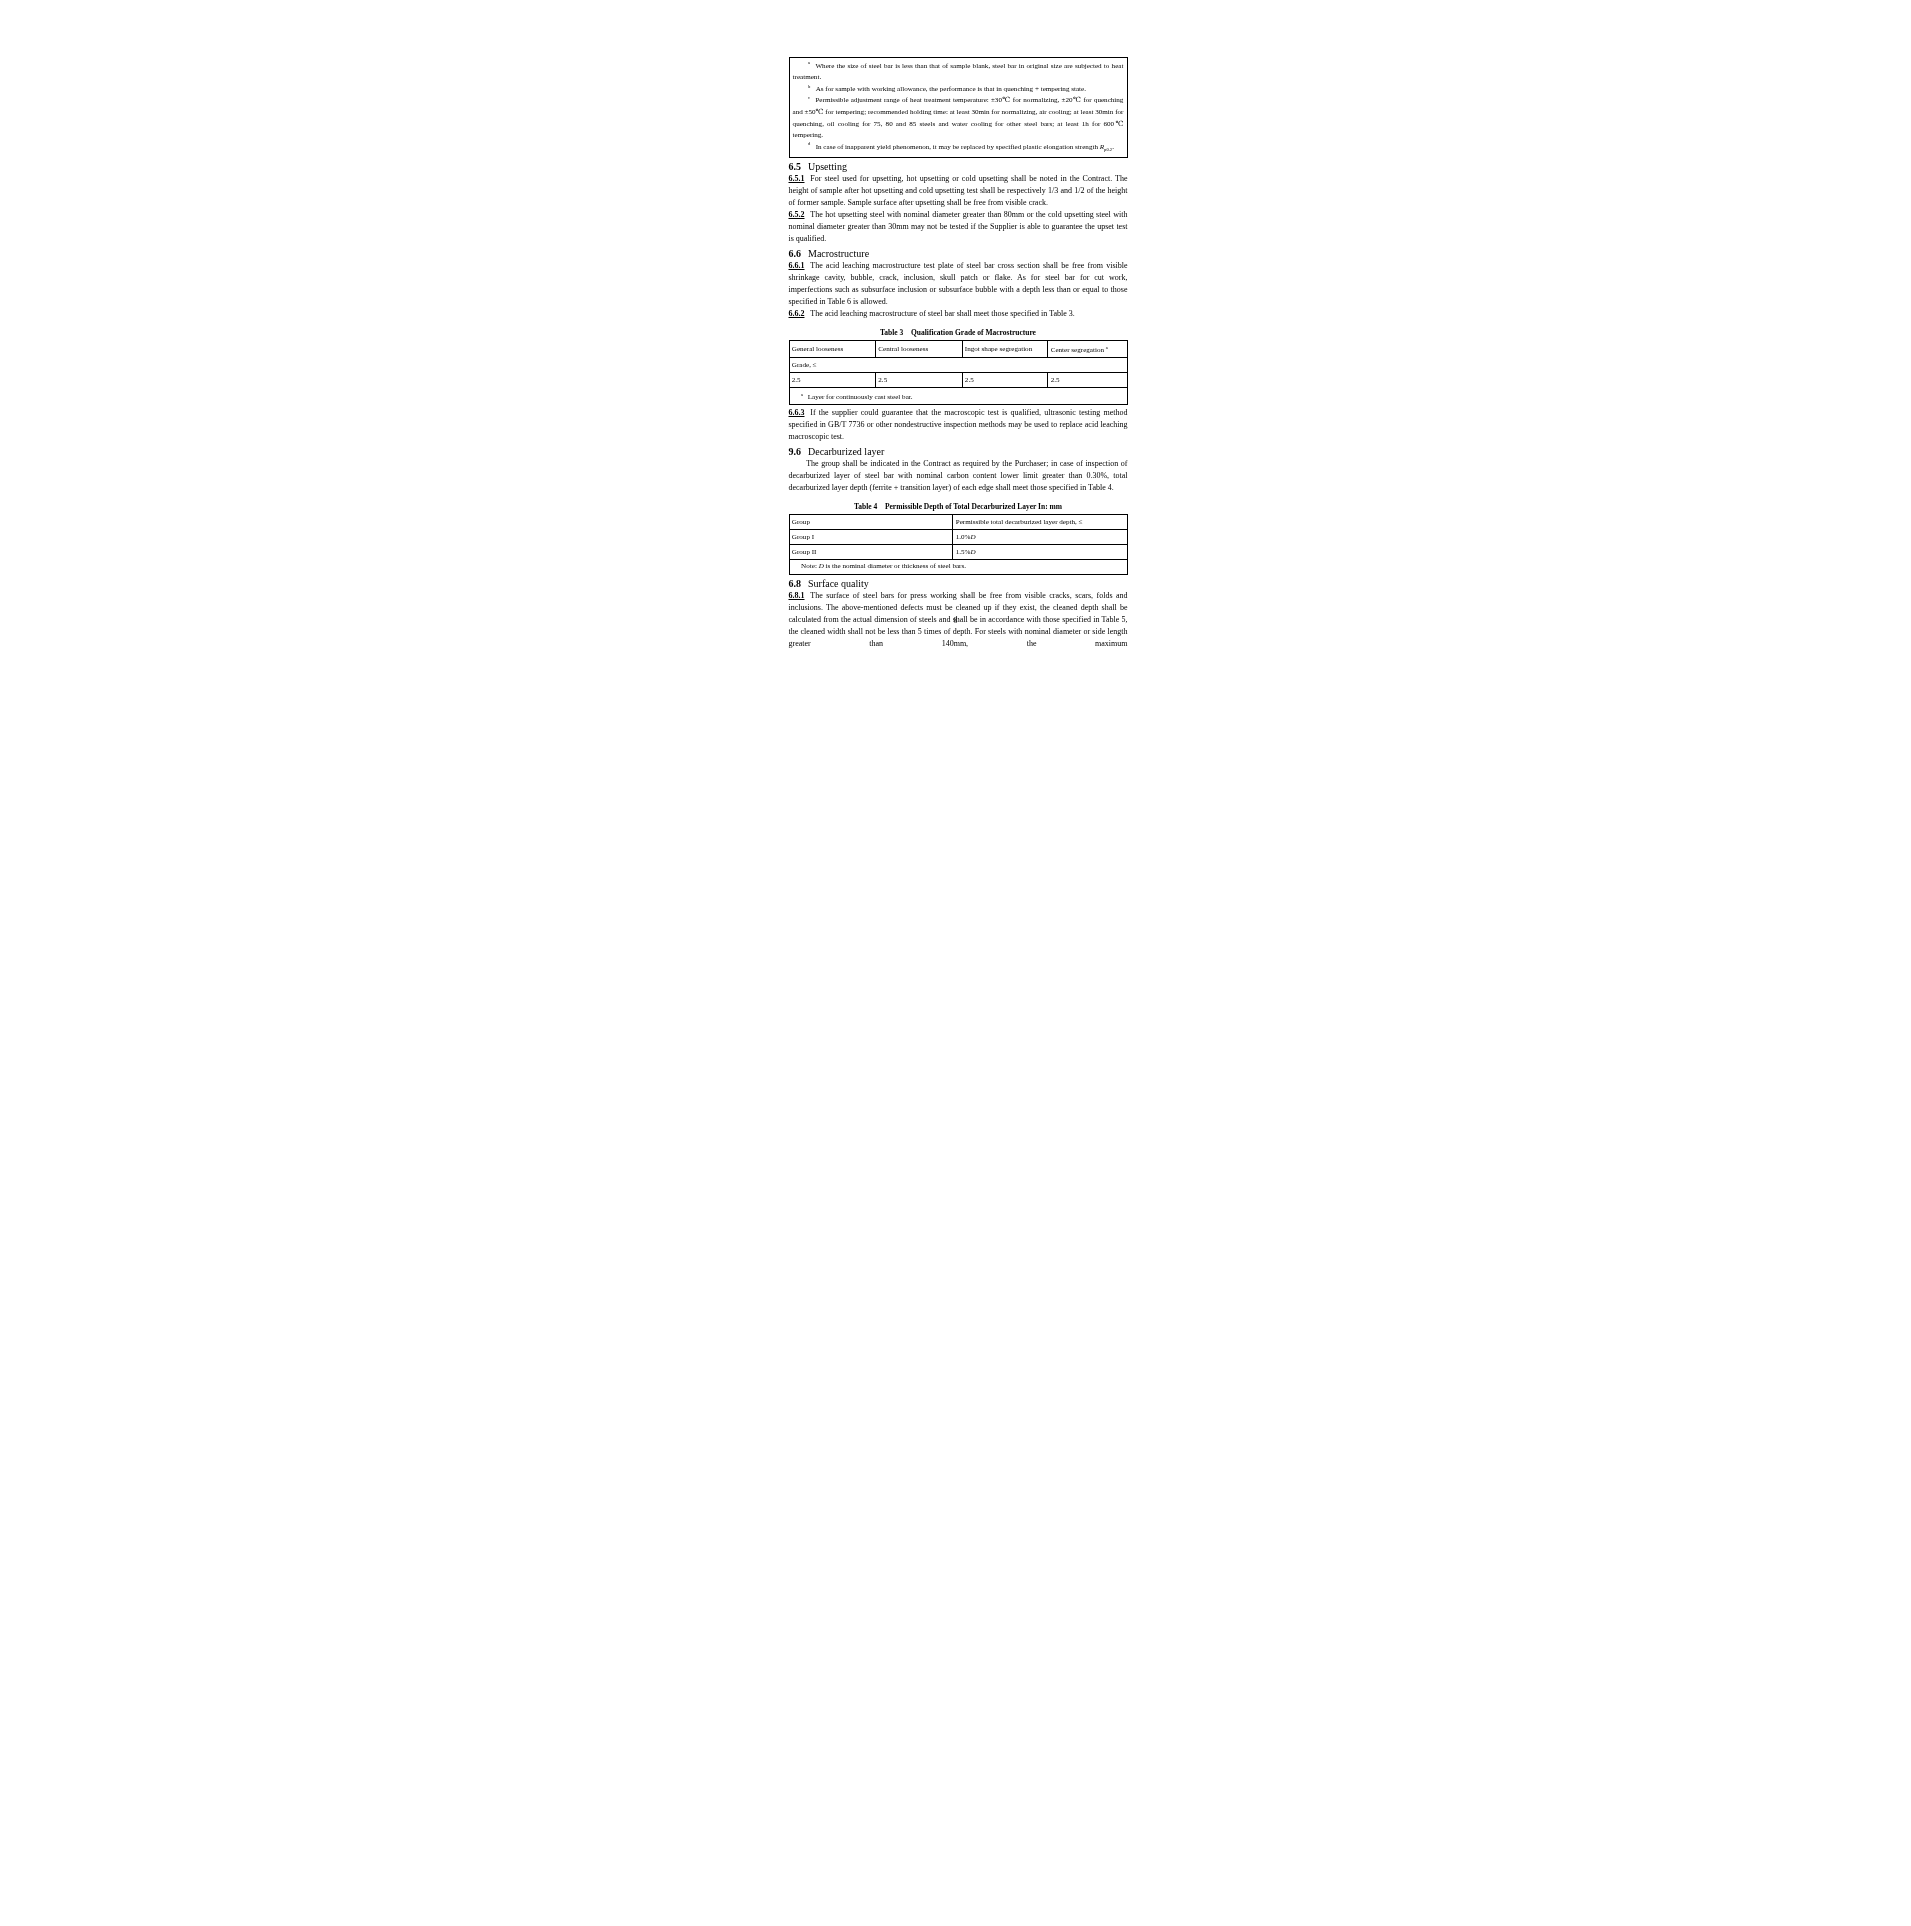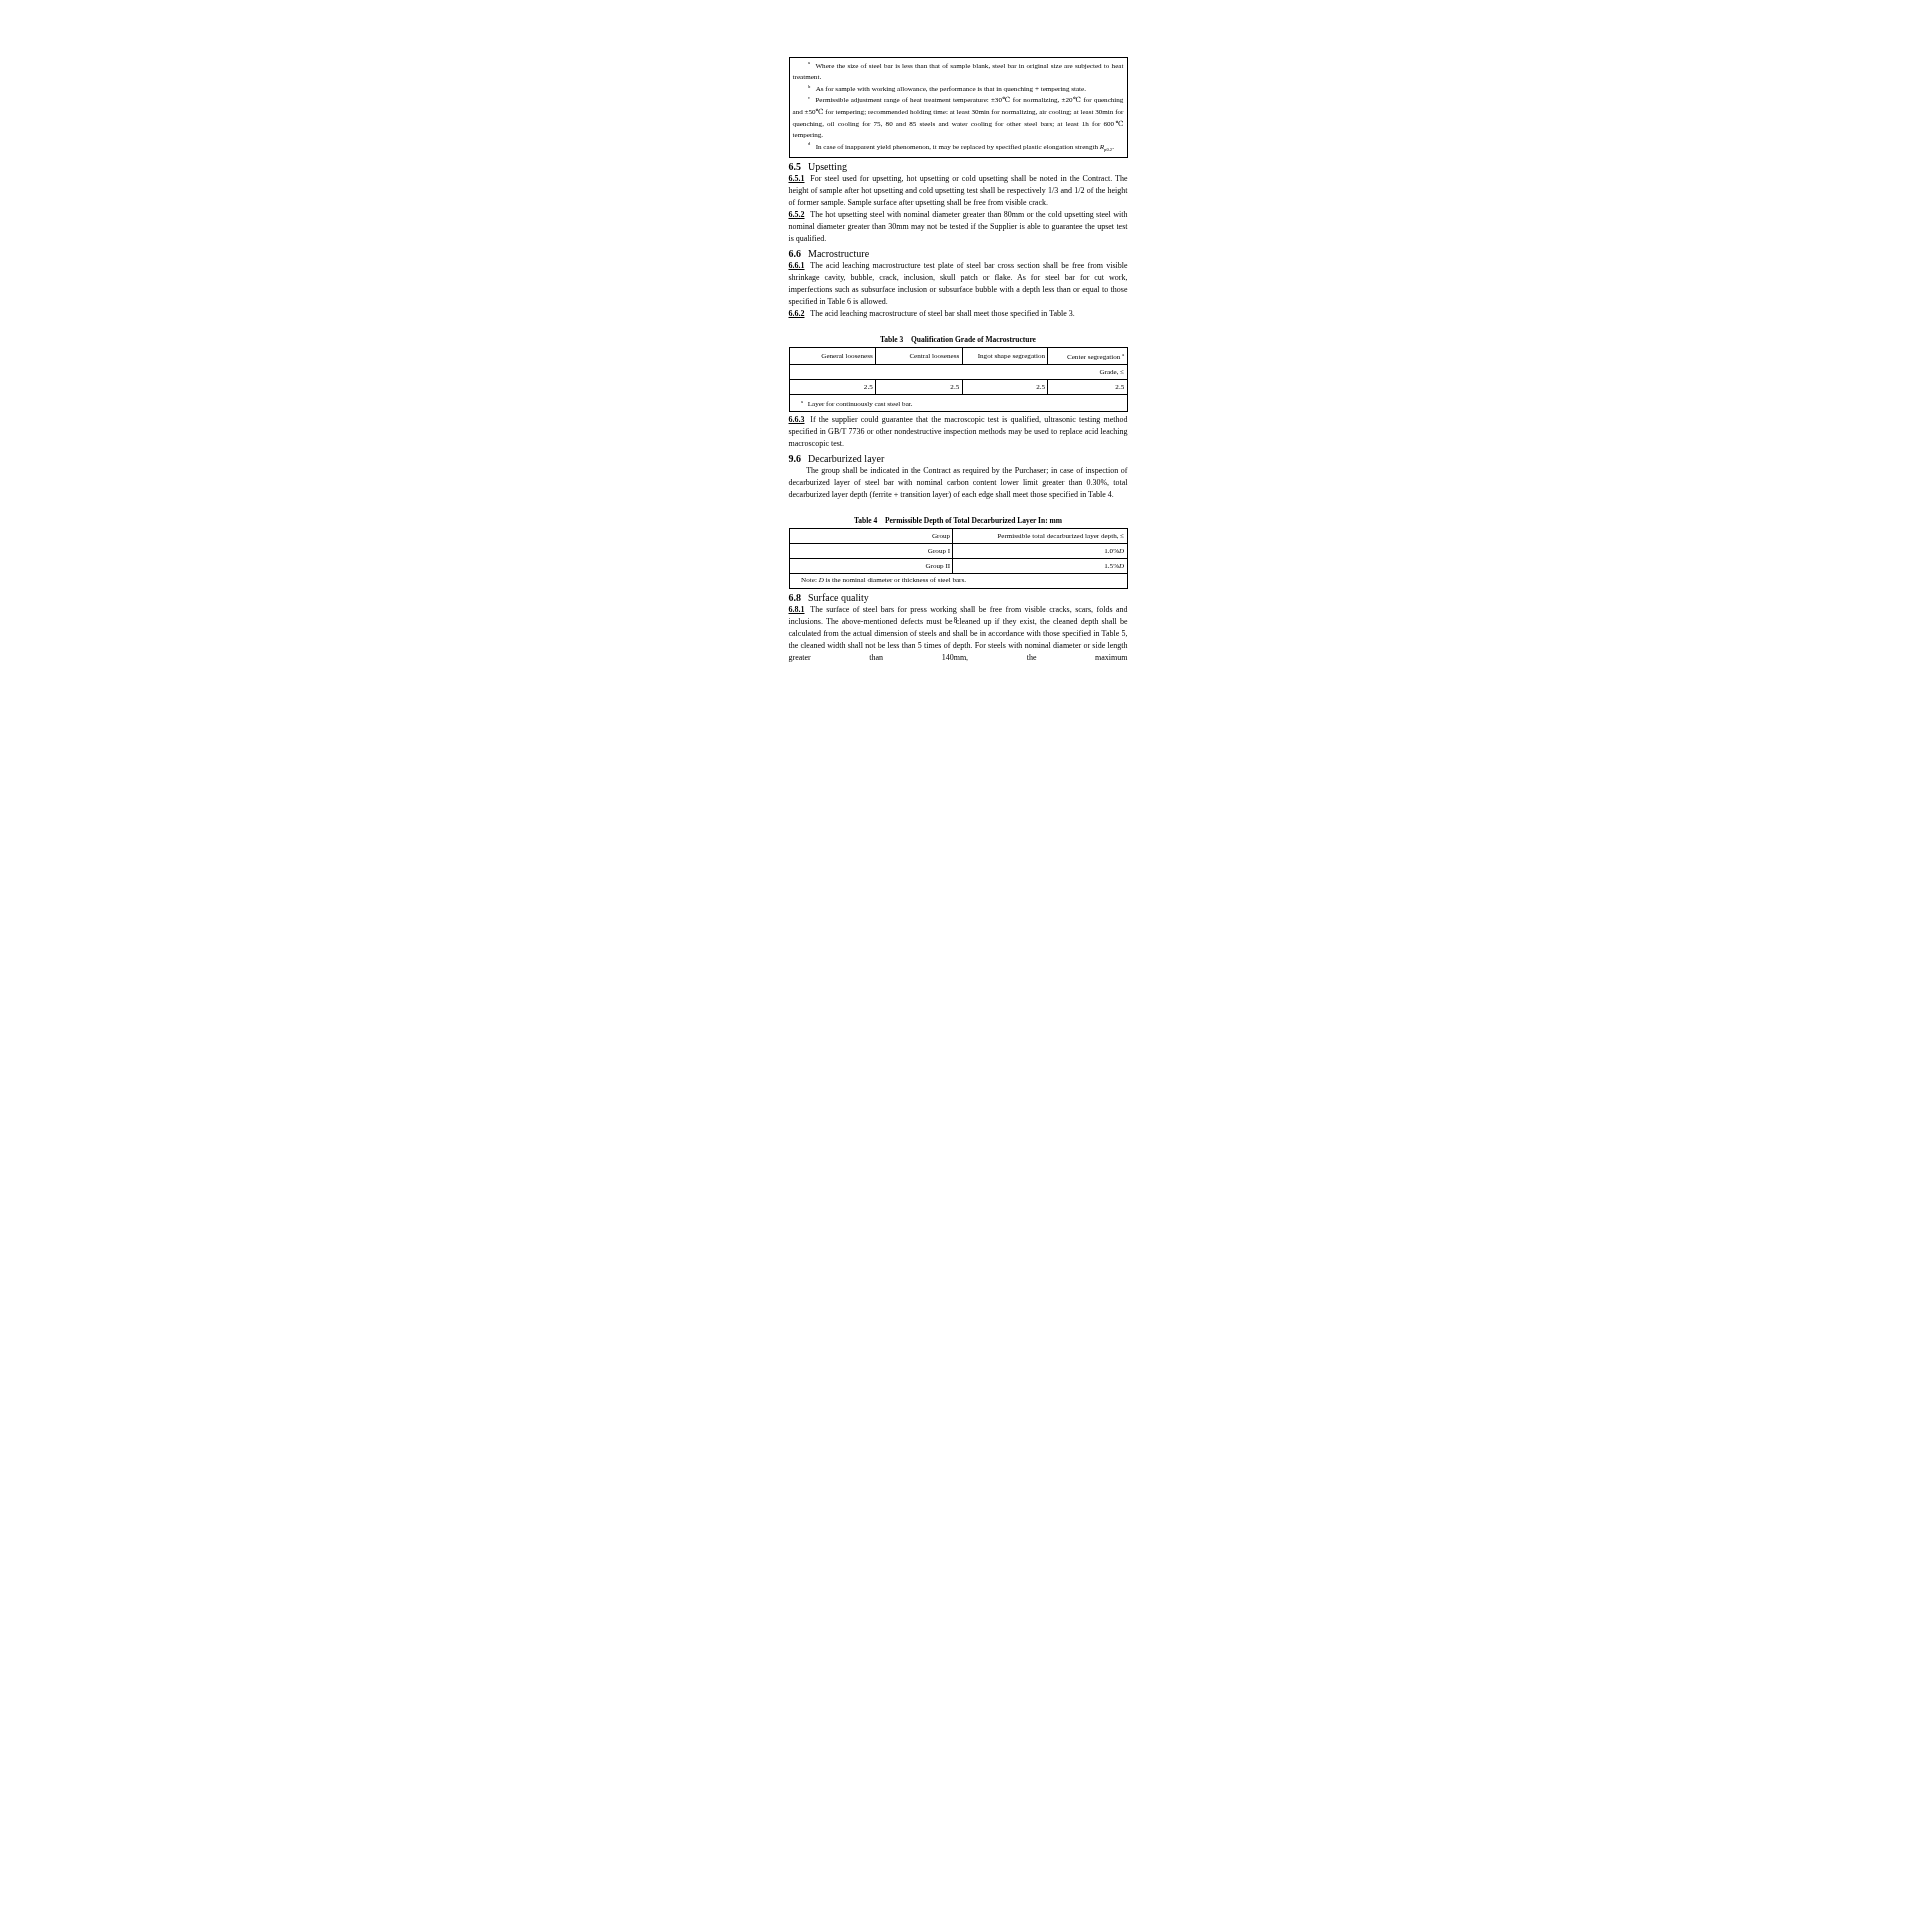--- a/index.html
+++ b/index.html
@@ -81,40 +81,40 @@
   .para.cont {
     text-align-last: justify;
   }
 
   
   .tbl-title {
     font-size: 7.5px;
     line-height: 11.6px;
     font-weight: bold;
     text-align: center;
-    margin-top: 14px;
+    margin-top: 7px;
     margin-bottom: 1.5px;
   }
   .tbl-title .gap {
     display: inline-block;
     width: 7.7px;
   }
   table.std {
     border-collapse: collapse;
     width: 100%;
     margin-bottom: 1.5px;
   }
   table.std td {
     border-left: 0.6px solid #000;
     border-right: 0.6px solid #000;
     border-top: 1.2px solid #000;
     border-bottom: 1.2px solid #000;
     font-size: 7.1px;
     line-height: 8.5px;
-    text-align: right;
+    text-align: left;
     padding: 2.7px 2.3px;
   }
   table.std td.fn-cell, table.std td.note-cell {
     text-align: left;
     padding-left: 11.6px;
   }
   table.std td sup {
     font-size: 4.6px;
     vertical-align: super;
   }

